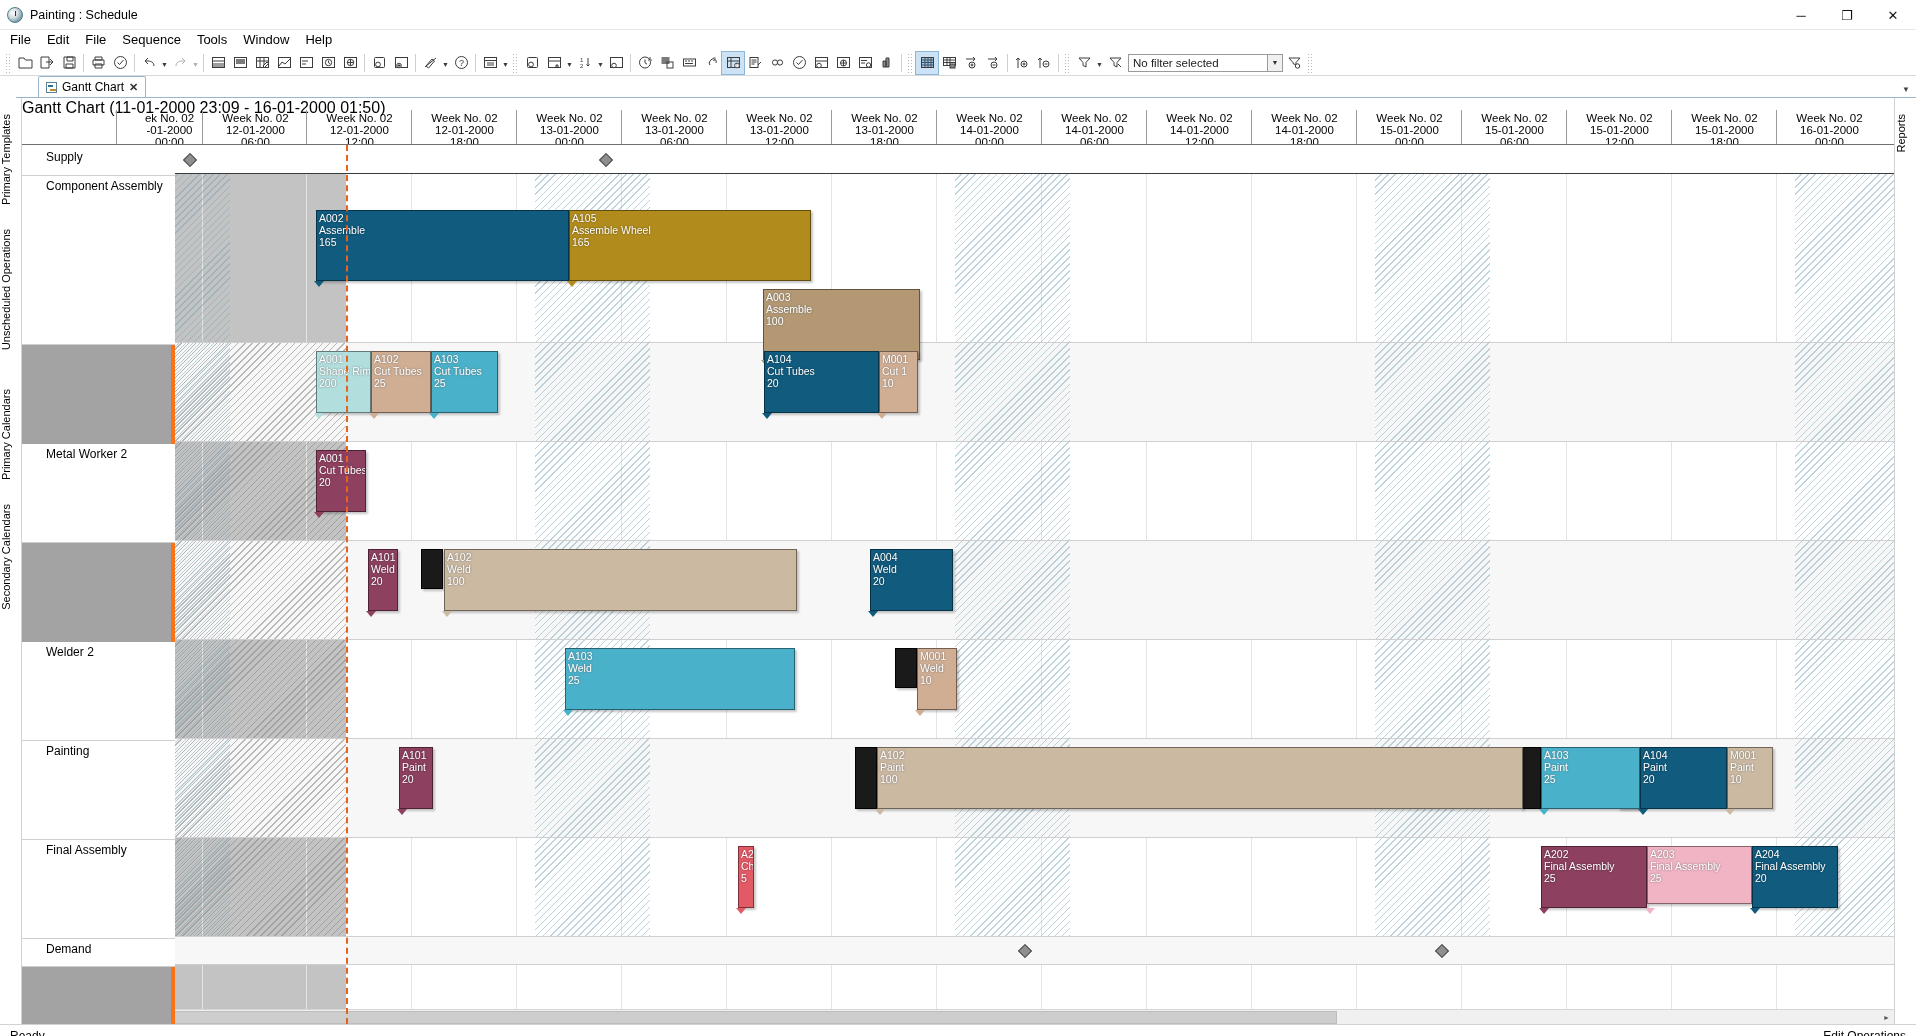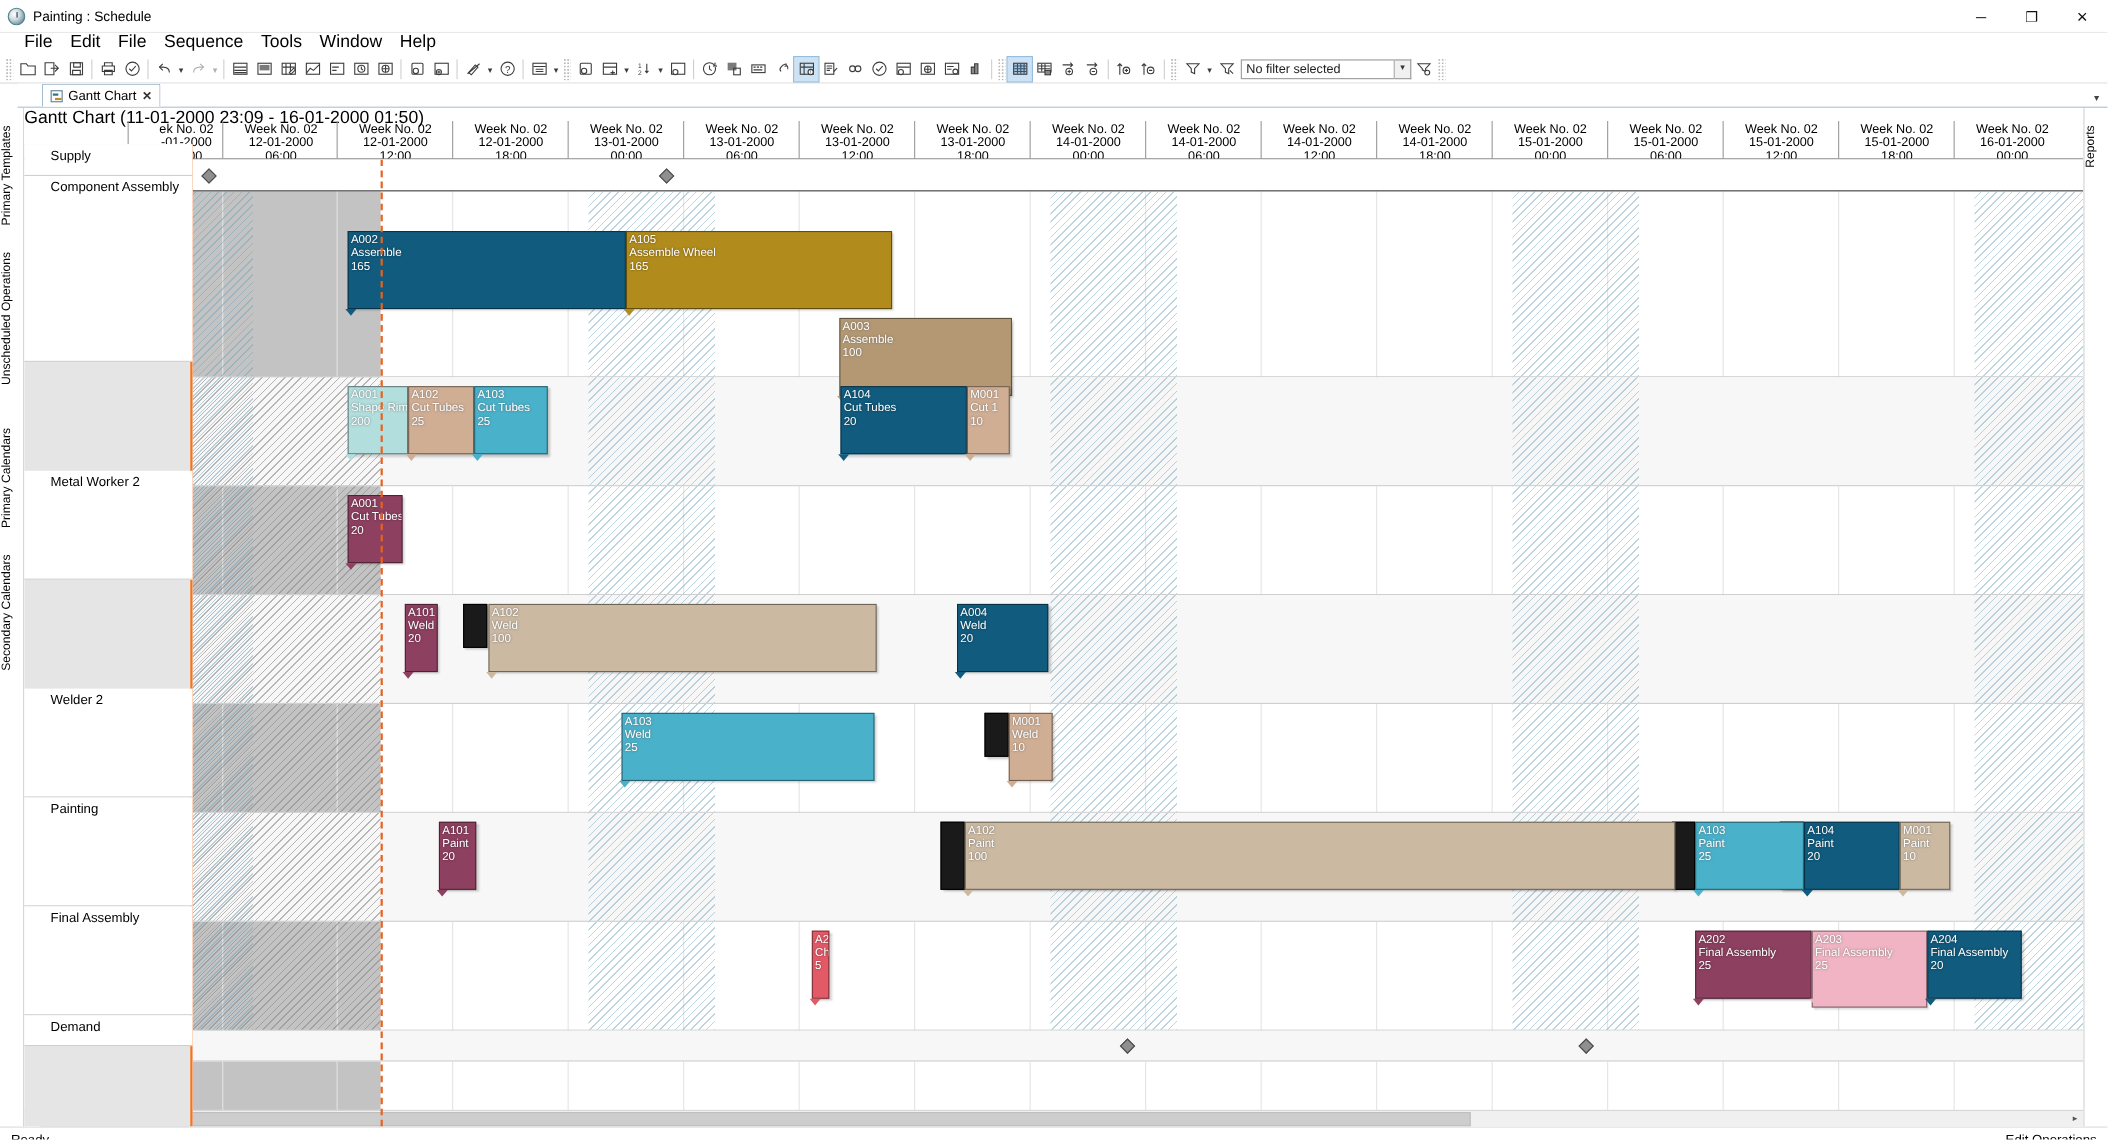--- a/index.html
+++ b/index.html
@@ -29,22 +29,22 @@
   }
   #title-text { font-size: 12.5px; color: #000; }
   .wbtn {
     width: 46px; height: 30px; display: flex; align-items: center; justify-content: center;
     font-size: 13px; color: #111;
   }
   #win-controls { position: absolute; right: 0; top: 0; display: flex; }
 
   
   #menubar {
-    height: 20px; display: flex; align-items: flex-end; background: #ffffff;
-    padding-left: 14px; font-size: 16px;
+    height: 20px; display: flex; align-items: flex-start; background: #ffffff;
+    padding-left: 2px; font-size: 13px;
   }
   .menu-item { padding: 2px 8px; color: #000; }
 
   
   #toolbar {
     height: 26px; display: flex; align-items: center; background: #ffffff;
     border-bottom: 1px solid #d9d9d9; padding-left: 3px; gap: 0px;
   }
   .tb {
     width: 22px; height: 22px; display: flex; align-items: center; justify-content: center;
@@ -133,22 +133,22 @@
   }
   .hdr-col .l1 { display: block; }
   .hdr-col .l2 { display: block; }
   .hdr-col .l3 { display: block; }
   .hdr-tick {
     position: absolute; top: 12px; width: 1px; height: 35px; background: #9a9a9a;
   }
 
   
   #label-col {
-    position: absolute; left: 0; top: 33px; width: 153px; bottom: 0;
-    background: #e5e5e5; border-right: 2px solid #f97316; z-index: 6;
+    position: absolute; left: 0; top: 49px; width: 153px; bottom: 0;
+    background: #a3a3a3; border-right: 4px solid #f97316; z-index: 6;
   }
   .row-label {
     position: absolute; left: 0; width: 153px;
     font-size: 12px; color: #000; padding-left: 24px; padding-top: 3px;
     border-bottom: 1px solid #cfcfcf; background: #ffffff;
   }
 
   
   #canvas {
     position: absolute; left: 153px; top: 47px; right: 0; bottom: 0;
@@ -896,21 +896,21 @@
             <span class="t">Chart</span>
             <span class="t">5</span>
           </div>
           <div class="marker-tri" style="left: 561px; top: 763px; border-top: 6px solid rgb(227, 90, 103);"></div>
           <div class="bar dark" style="left: 1366px; top: 701px; width: 106px; height: 62px; background: rgb(141, 64, 96);">
             <span class="t">A202</span>
             <span class="t">Final Assembly</span>
             <span class="t">25</span>
           </div>
           <div class="marker-tri" style="left: 1364px; top: 763px; border-top: 6px solid rgb(141, 64, 96);"></div>
-          <div class="bar light" style="left: 1472px; top: 701px; width: 105px; height: 70px; background: rgb(240, 180, 196);">
+          <div class="bar light" style="left: 1472px; top: 701px; width: 105px; height: 58px; background: rgb(240, 180, 196);">
             <span class="t">A203</span>
             <span class="t">Final Assembly</span>
             <span class="t">25</span>
           </div>
           <div class="marker-tri" style="left: 1470px; top: 763px; border-top: 6px solid rgb(240, 180, 196);"></div>
           <div class="bar dark" style="left: 1577px; top: 701px; width: 86px; height: 62px; background: rgb(16, 91, 126);">
             <span class="t">A204</span>
             <span class="t">Final Assembly</span>
             <span class="t">20</span>
           </div>

